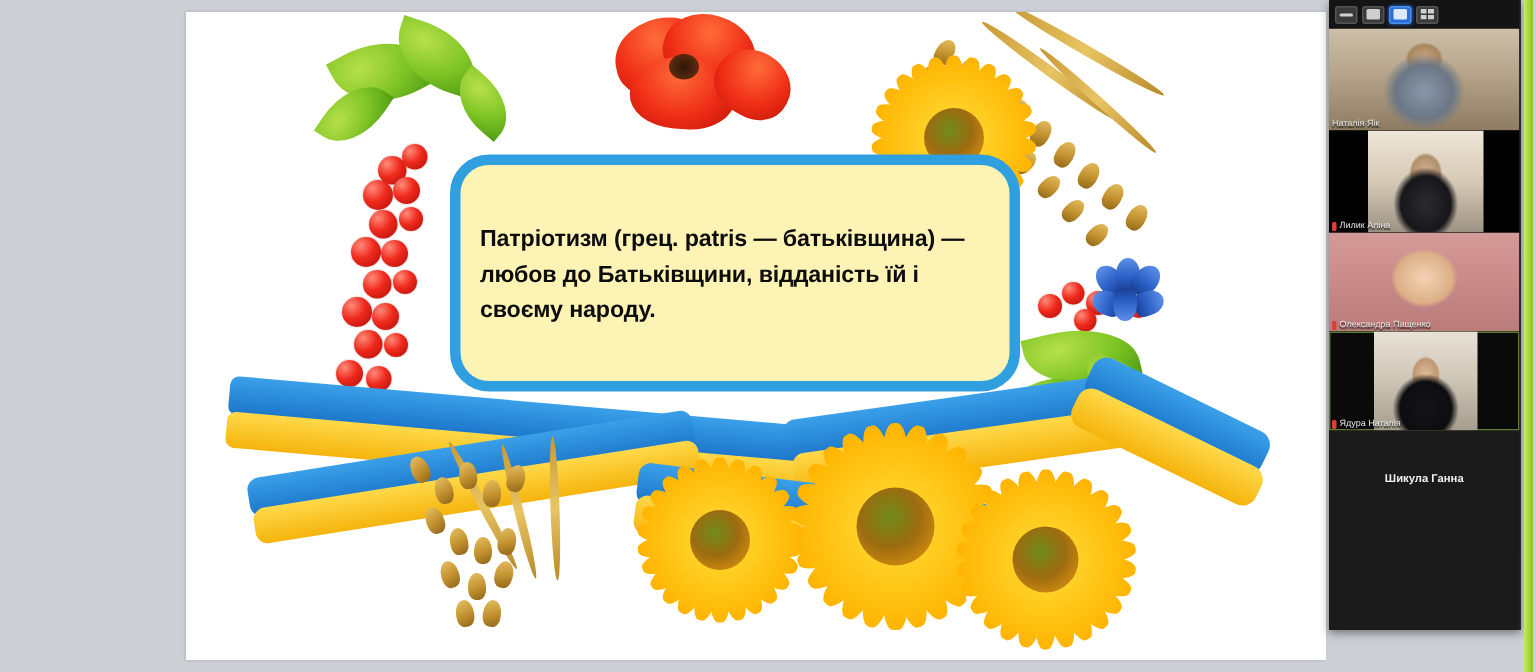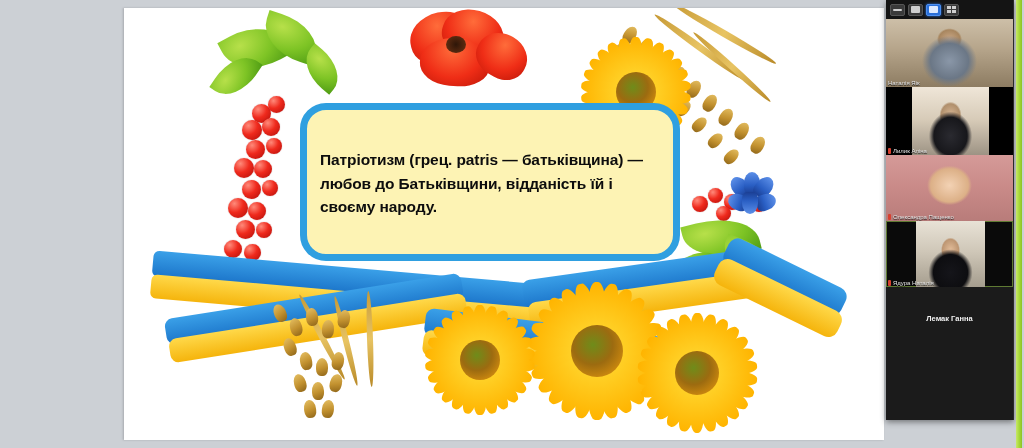--- a/index.html
+++ b/index.html
@@ -433,21 +433,21 @@
              radial-gradient(ellipse 16% 22% at 50% 44%, #e3bd9a 0%, #bd9672 74%, rgba(0,0,0,0) 86%),
              linear-gradient(180deg,#e8e2d6 0%,#cfc7b8 46%,#a59d8e 100%);"></div>
       <div class="nametag">
         <span class="mic"></span>
         <span>Ядура Наталія</span>
       </div>
     </div>
 
 
     <div class="namerow" style="height:62px;">
-      <div class="big">Лемак Ганна</div>
+      <div class="big">Шикула Ганна</div>
     </div>
 
     <div id="chev">
       
     </div>
   </div>
 
   <div id="greenbar"></div>
 </div>
 

